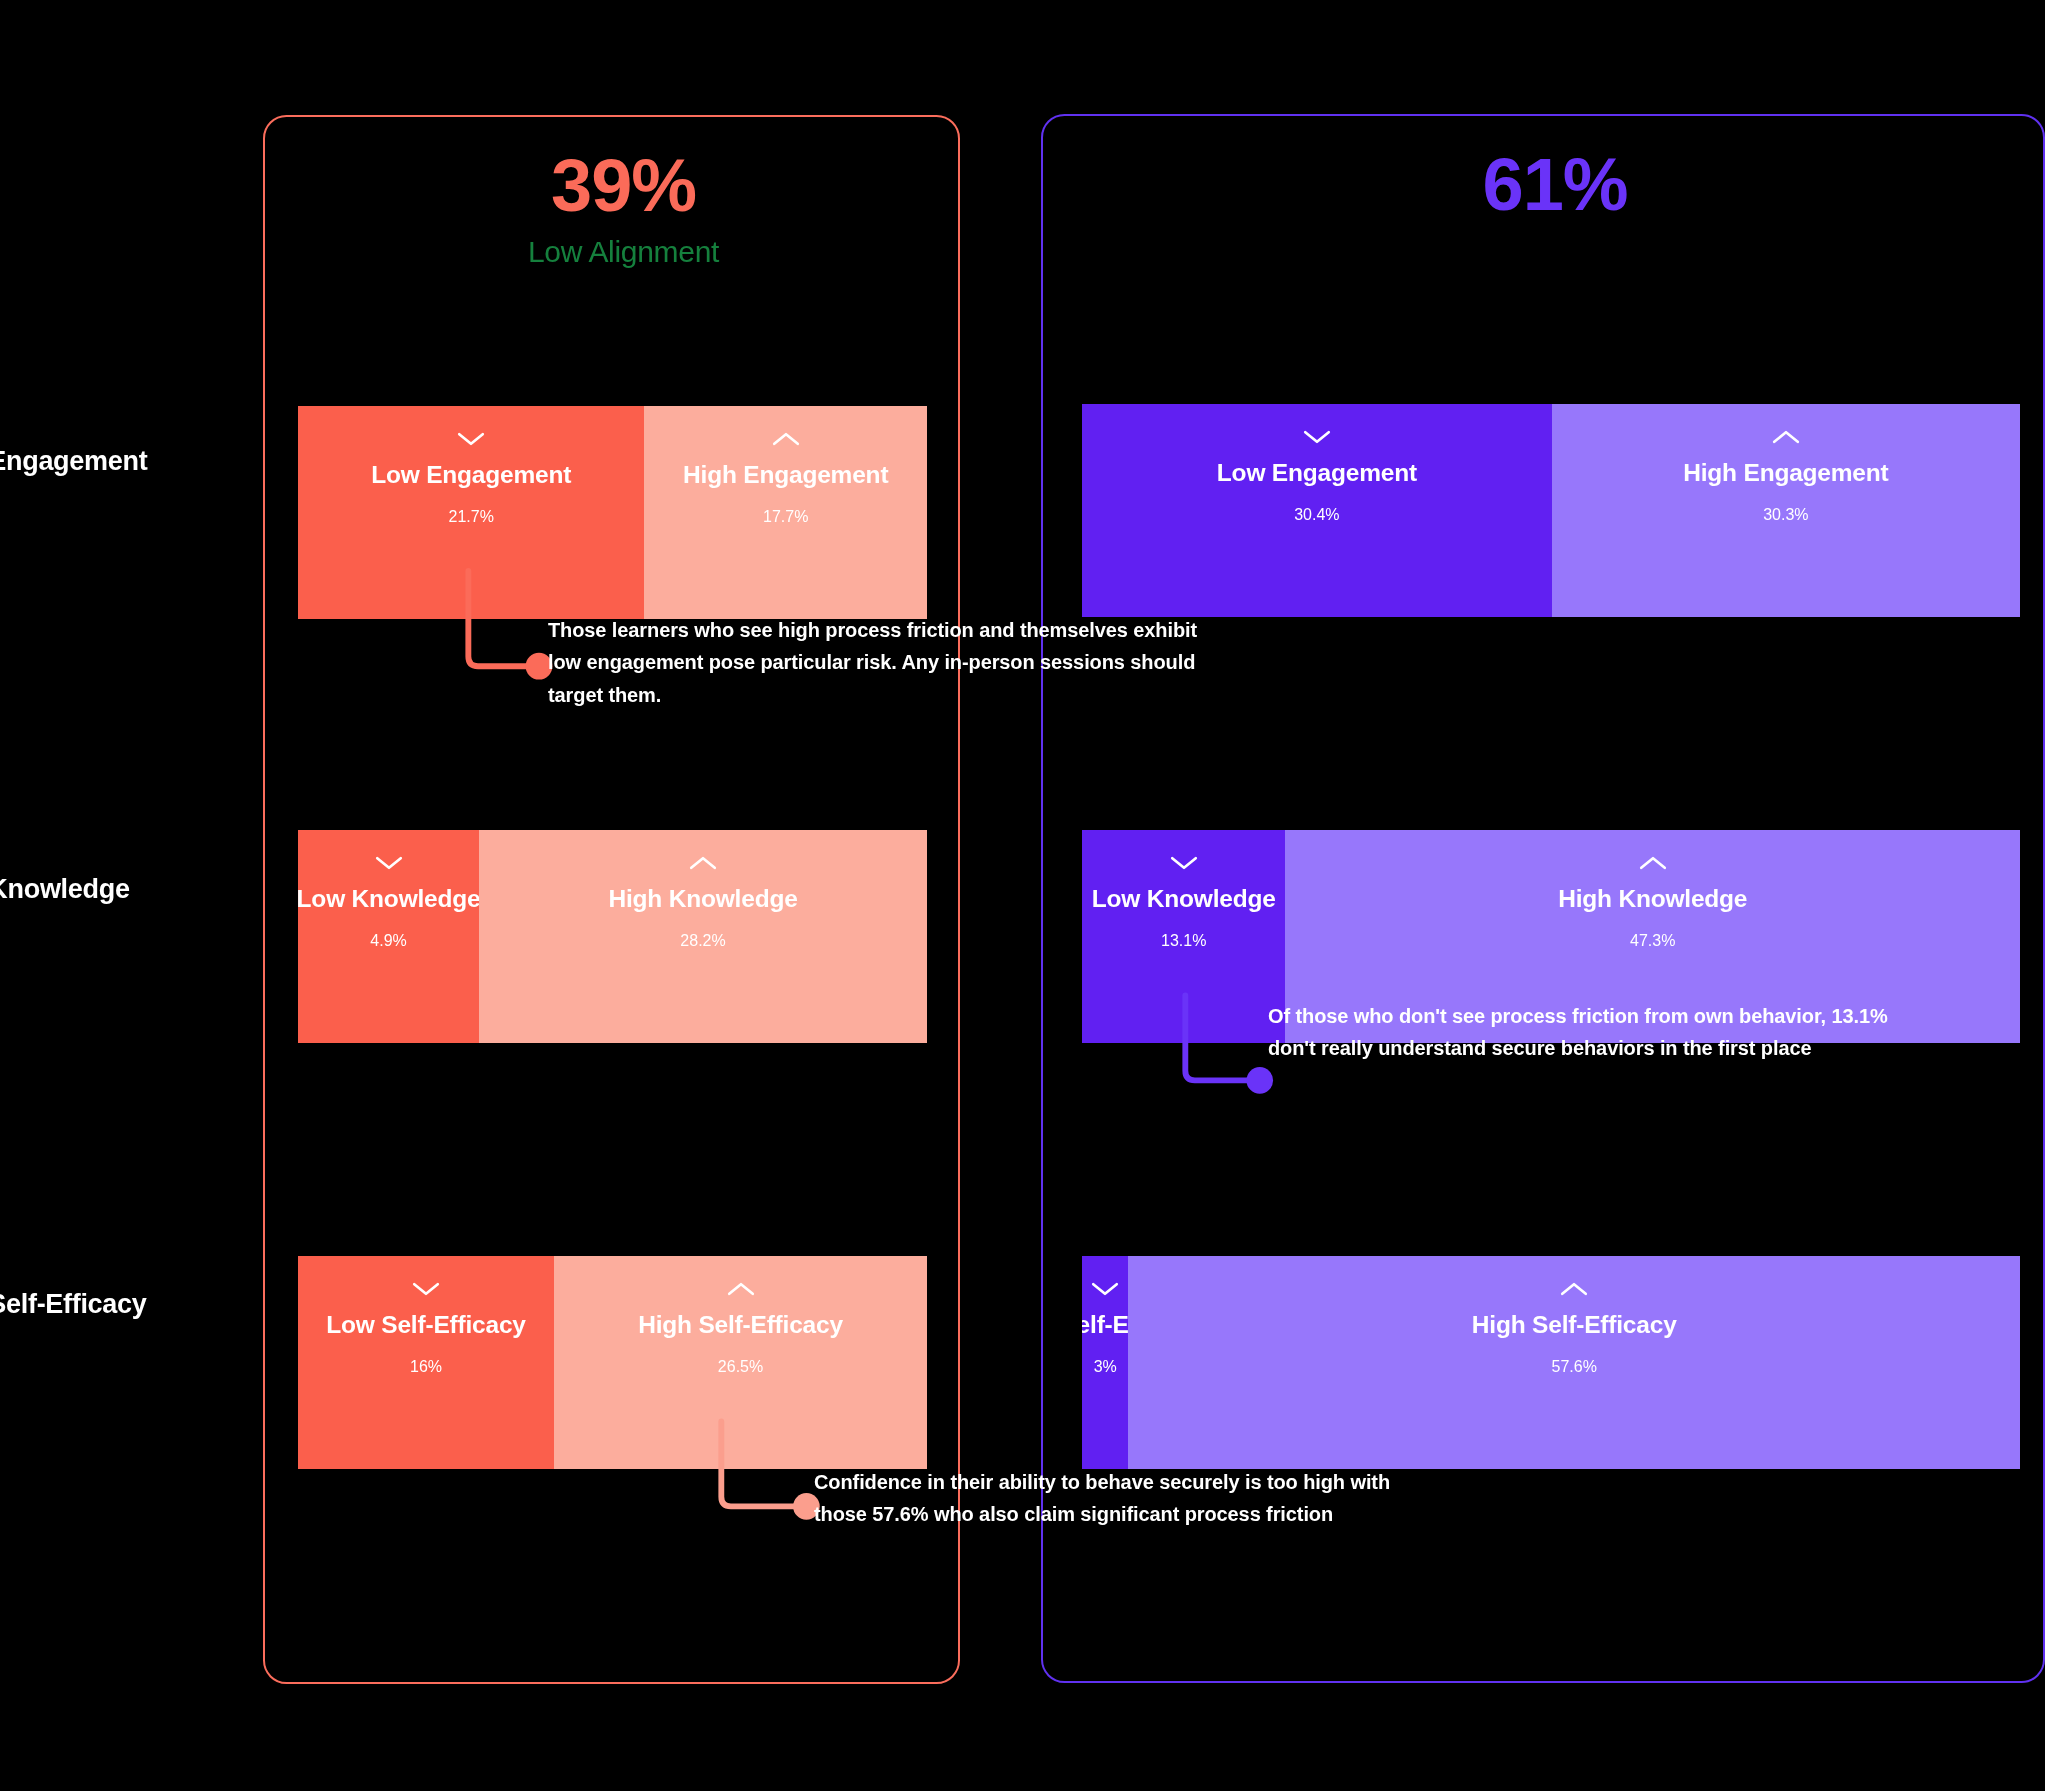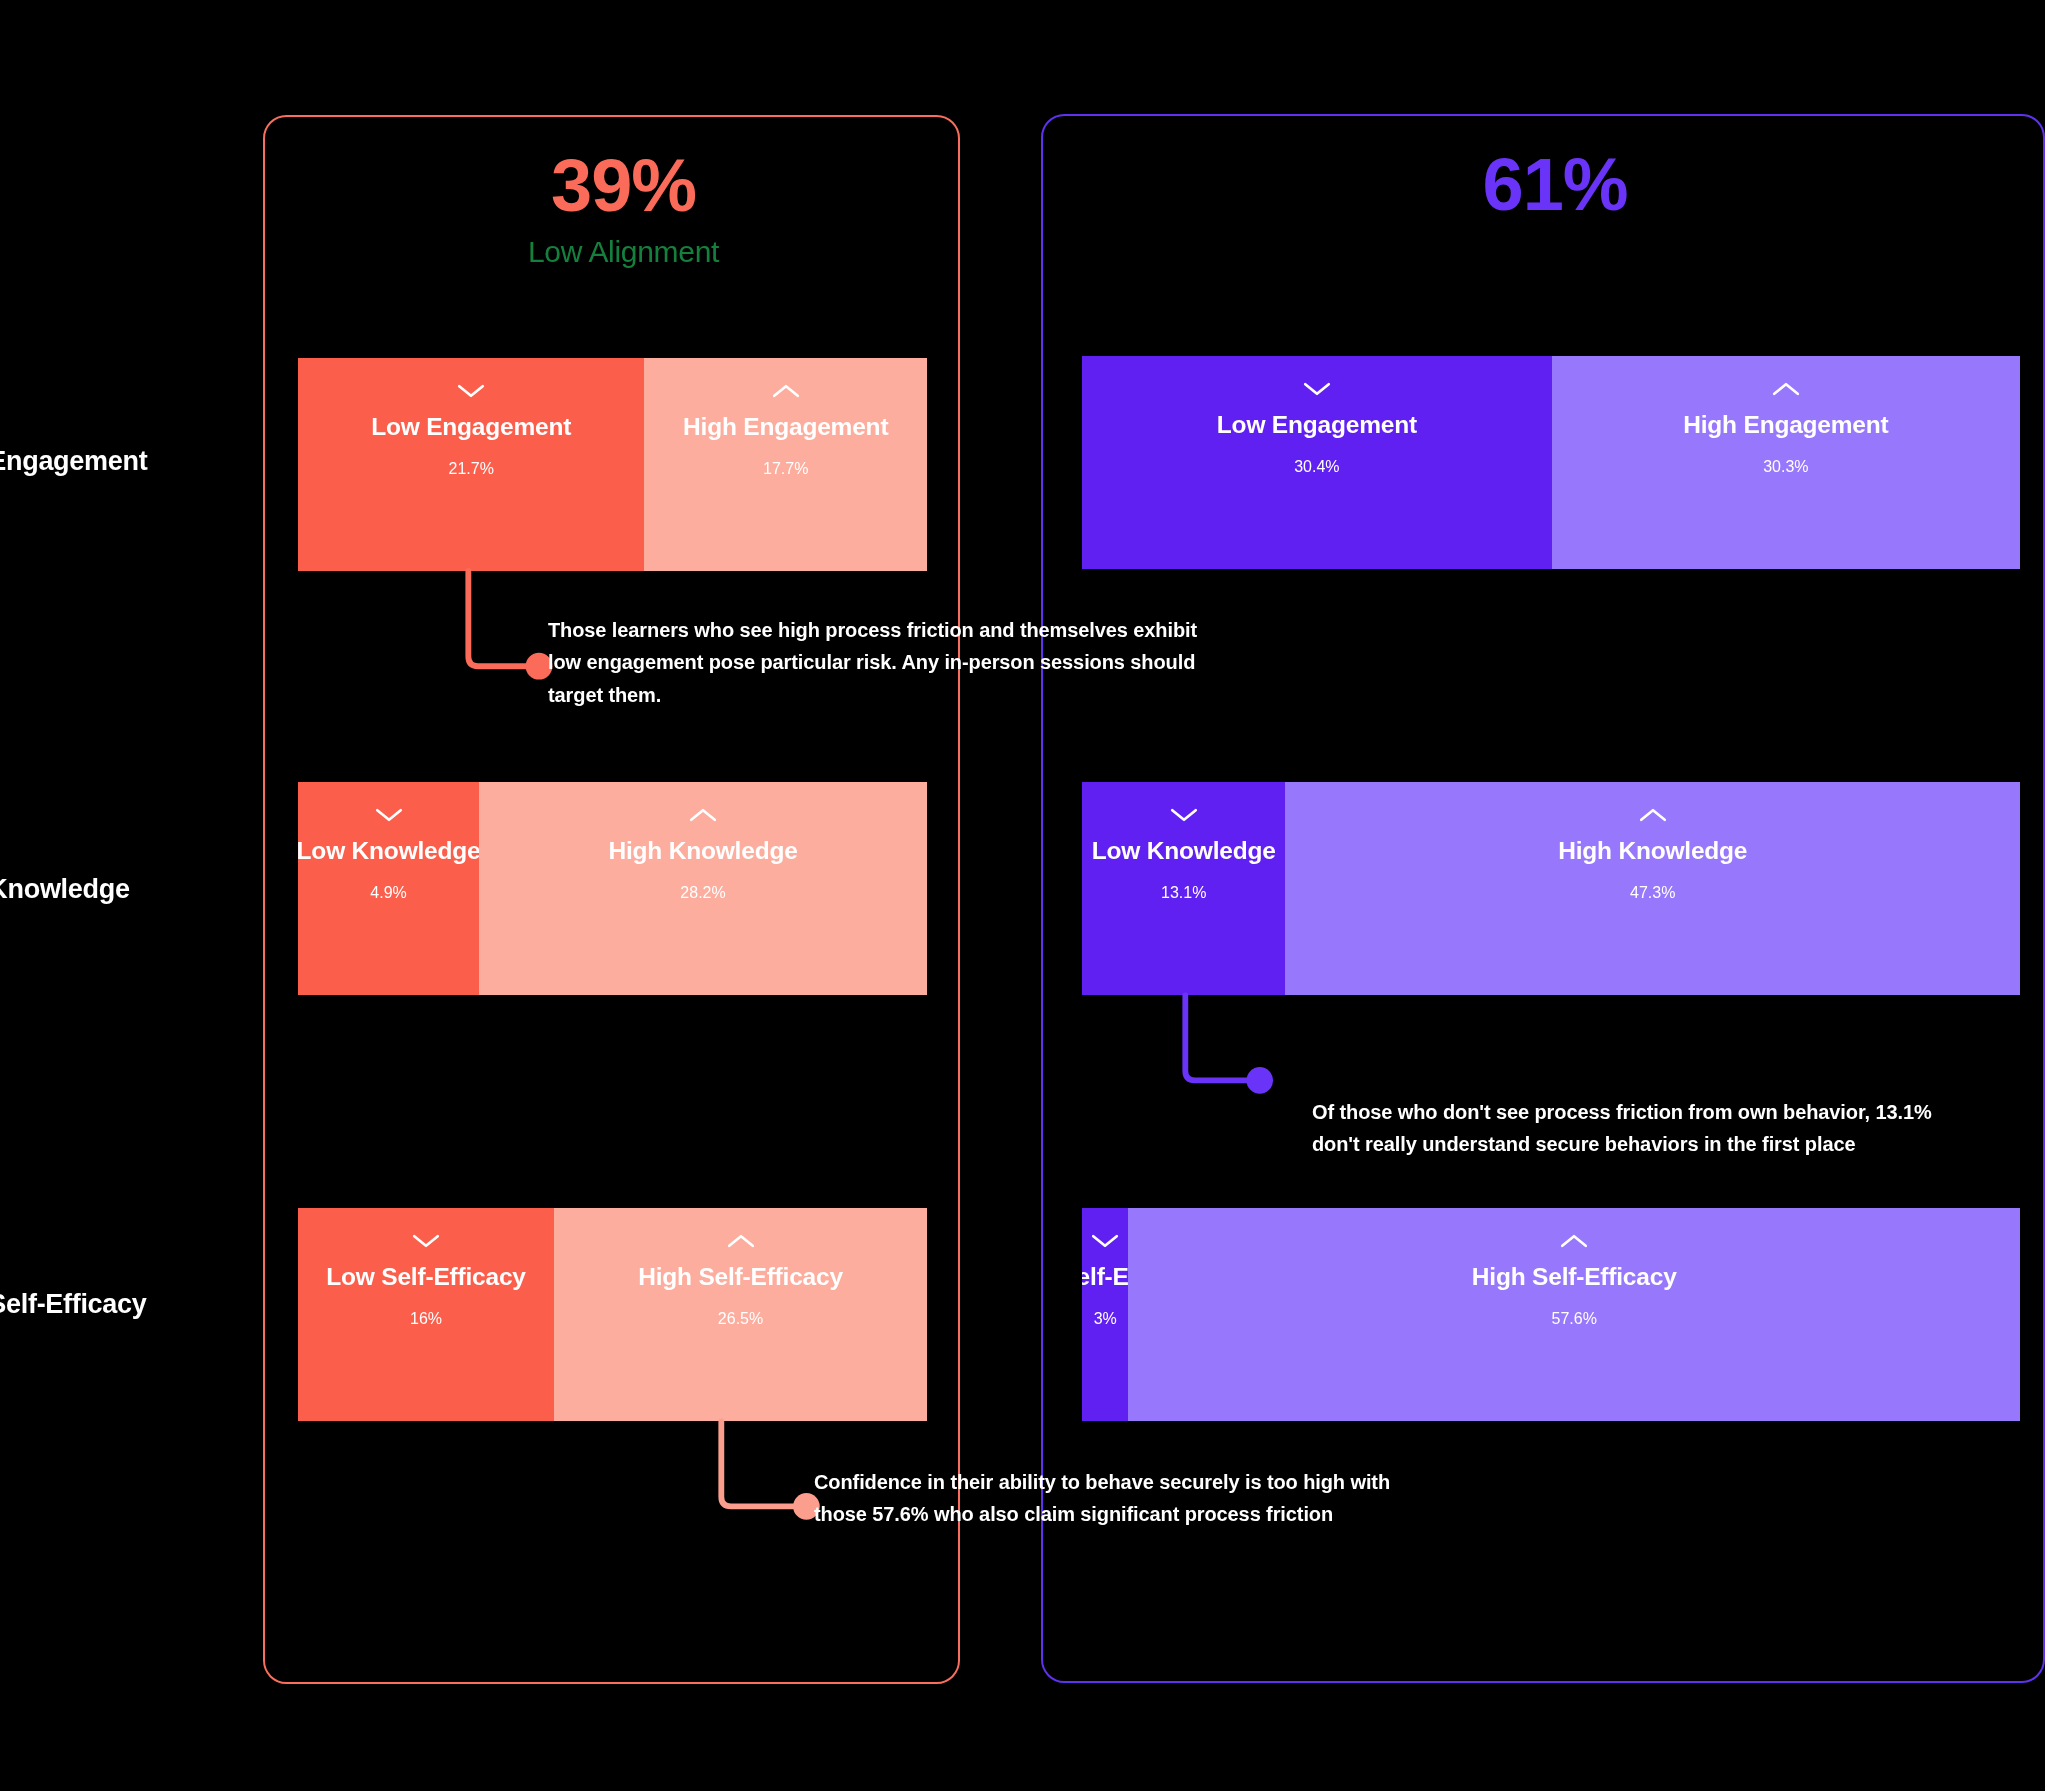--- a/index.html
+++ b/index.html
@@ -85,20 +85,21 @@
   .row-label-1 { top: 446px; }
   .row-label-2 { top: 874px; }
   .row-label-3 { top: 1289px; }
 
   
   .bar {
     position: absolute;
     display: flex;
     height: 213px;
     overflow: hidden;
+    margin-top: 48px;
   }
   .bar-low-1  { left: 298px; top: 358px;  width: 629px; }
   .bar-low-2  { left: 298px; top: 782px; width: 629px; }
   .bar-low-3  { left: 298px; top: 1208px; width: 629px; }
   .bar-high-1 { left: 1082px; top: 356px;  width: 938px; }
   .bar-high-2 { left: 1082px; top: 782px; width: 938px; }
   .bar-high-3 { left: 1082px; top: 1208px; width: 938px; }
 
   .seg {
     position: relative;
@@ -160,21 +161,21 @@
     pointer-events: none;
   }
   .connector svg { display: block; overflow: visible; }
 
   
   .anno-1 .connector { left: 463px; top: 571px; }
   .anno-1 .anno-text { left: 548px; top: 614px; width: 671px; }
 
   
   .anno-2 .connector { left: 1180px; top: 995px; }
-  .anno-2 .anno-text { left: 1268px; top: 1096px; width: 629px; margin-left: 44px; }
+  .anno-2 .anno-text { left: 1268px; top: 1000px; width: 629px; }
 
   
   .anno-3 .connector { left: 716px; top: 1421px; }
   .anno-3 .anno-text { left: 814px; top: 1466px; width: 629px; }
 </style>
 </head>
 <body>
 
 <div class="stage">
 

